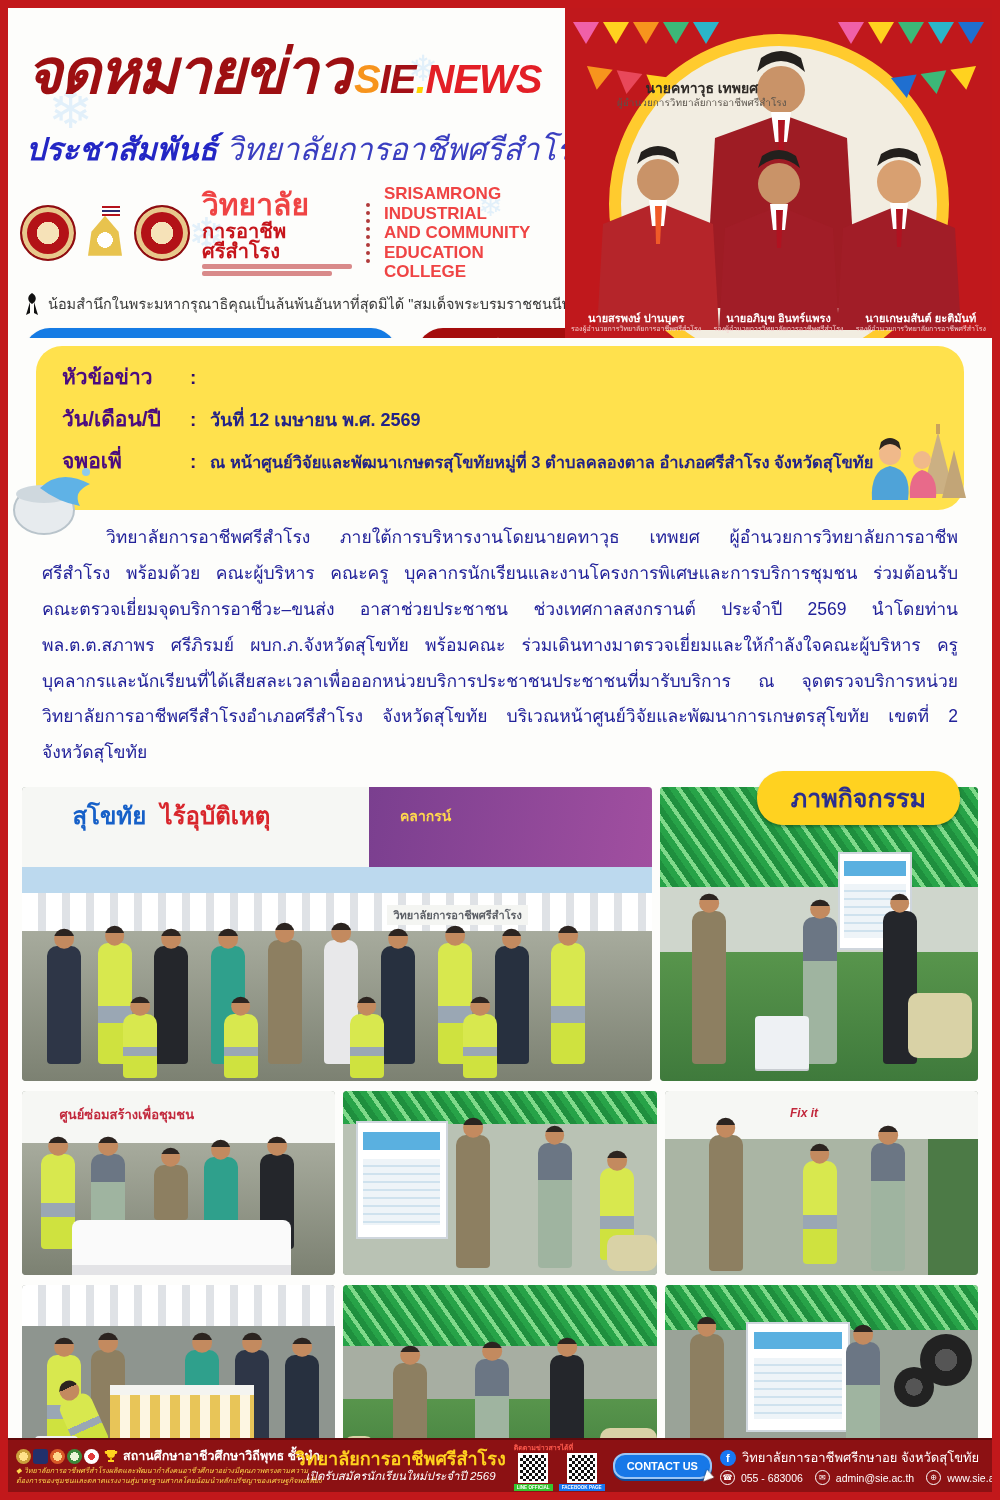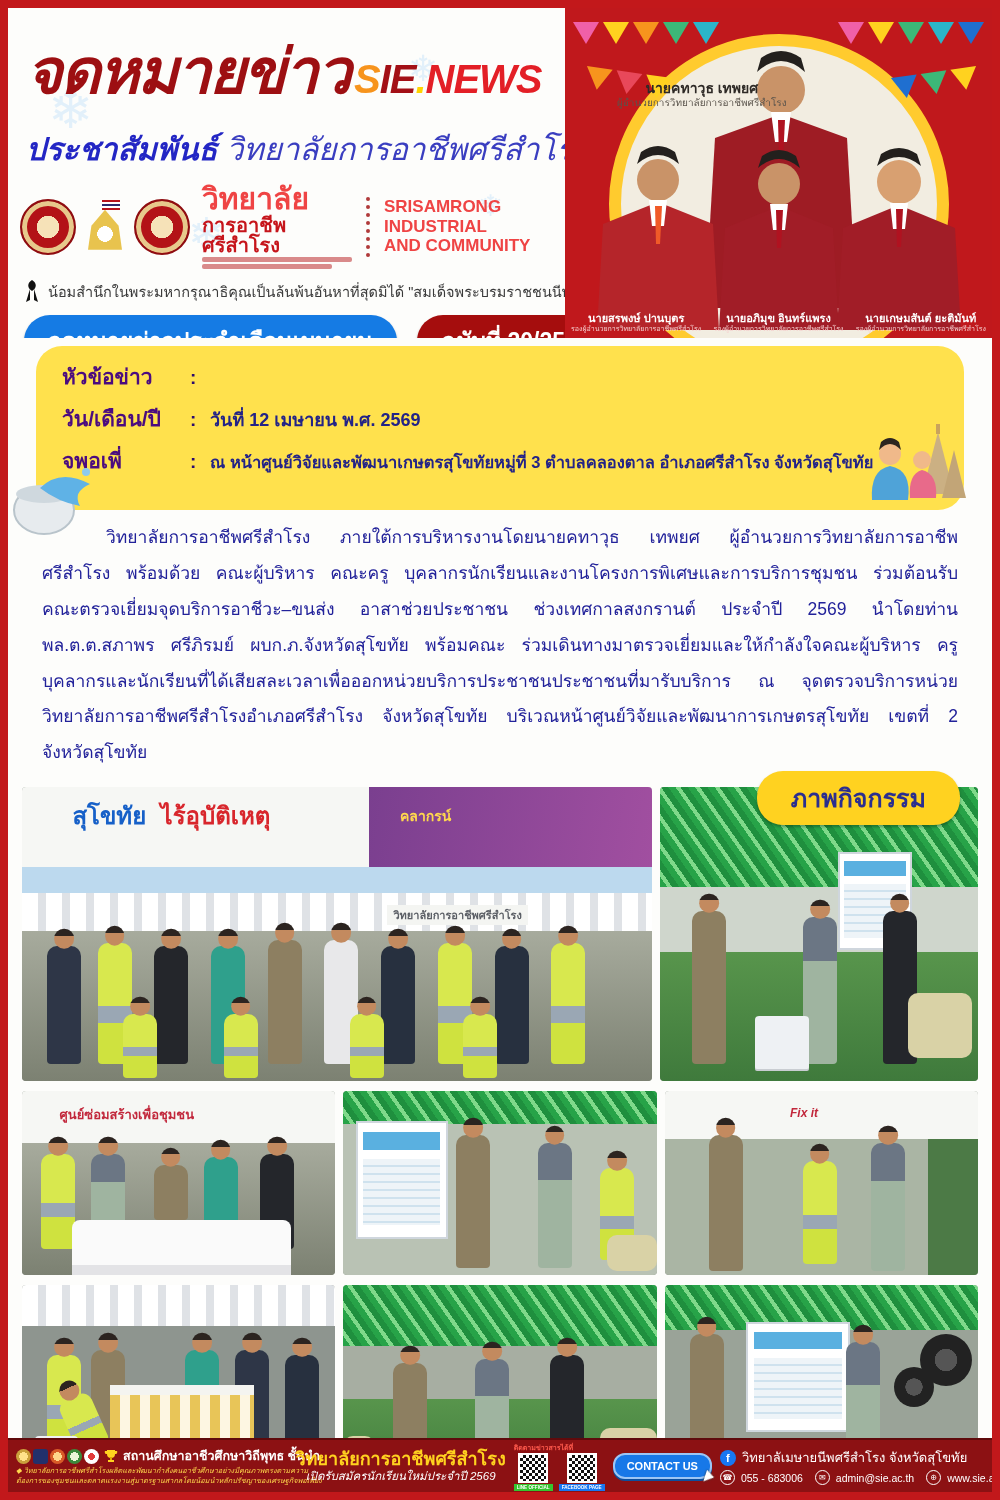--- a/index.html
+++ b/index.html
@@ -150,20 +150,21 @@
         <span class="college-thai">
           <div class="ct1">วิทยาลัย</div>
           <div class="ct2">การอาชีพศรีสำโรง</div>
           <div class="micro" style="width:150px"></div>
           <div class="micro" style="width:130px"></div>
         </span>
         <span class="dot-div"></span>
         <span class="college-en">
           <div>SRISAMRONG INDUSTRIAL</div>
           <div>AND COMMUNITY</div>
+          <div>EDUCATION COLLEGE</div>
         </span>
       </div>
 
       <div class="ribbon-row">
         <svg class="ribbon-icon" viewBox="0 0 16 24">
           <path d="M8 1 C3 4 3 9 8 12 C13 9 13 4 8 1 Z" fill="#111"></path>
           <path d="M6 10 L2 23 L6 21 Z" fill="#111"></path>
             <path d="M10 10 L14 23 L10 21 Z" fill="#111"></path>
         </svg>
         <span class="ribbon-text">น้อมสำนึกในพระมหากรุณาธิคุณเป็นล้นพ้นอันหาที่สุดมิได้ "สมเด็จพระบรมราชชนนีพันปีหลวง"</span>
@@ -454,21 +455,21 @@
     </div>
 
     <button class="contact-btn">
       <span>CONTACT US</span>
       <span class="cursor"></span>
     </button>
 
     <div class="f-right">
       <div class="f-row">
         <span class="fb-circle">f</span>
-        <span class="fb-text">วิทยาลัเมษายนีพศรีสำโรง จังหวัดสุโขทัย</span>
+        <span class="fb-text">วิทยาลัยการอาชีพศรีกษาอย จังหวัดสุโขทัย</span>
       </div>
       <div class="f-row">
         <span class="mini-ic">☎</span>
         <span class="mini-t">055 - 683006</span>
         <span class="mini-ic">✉</span>
         <span class="mini-t">admin@sie.ac.th</span>
         <span class="mini-ic">⊕</span>
         <span class="mini-t">www.sie.ac.th</span>
       </div>
     </div>

